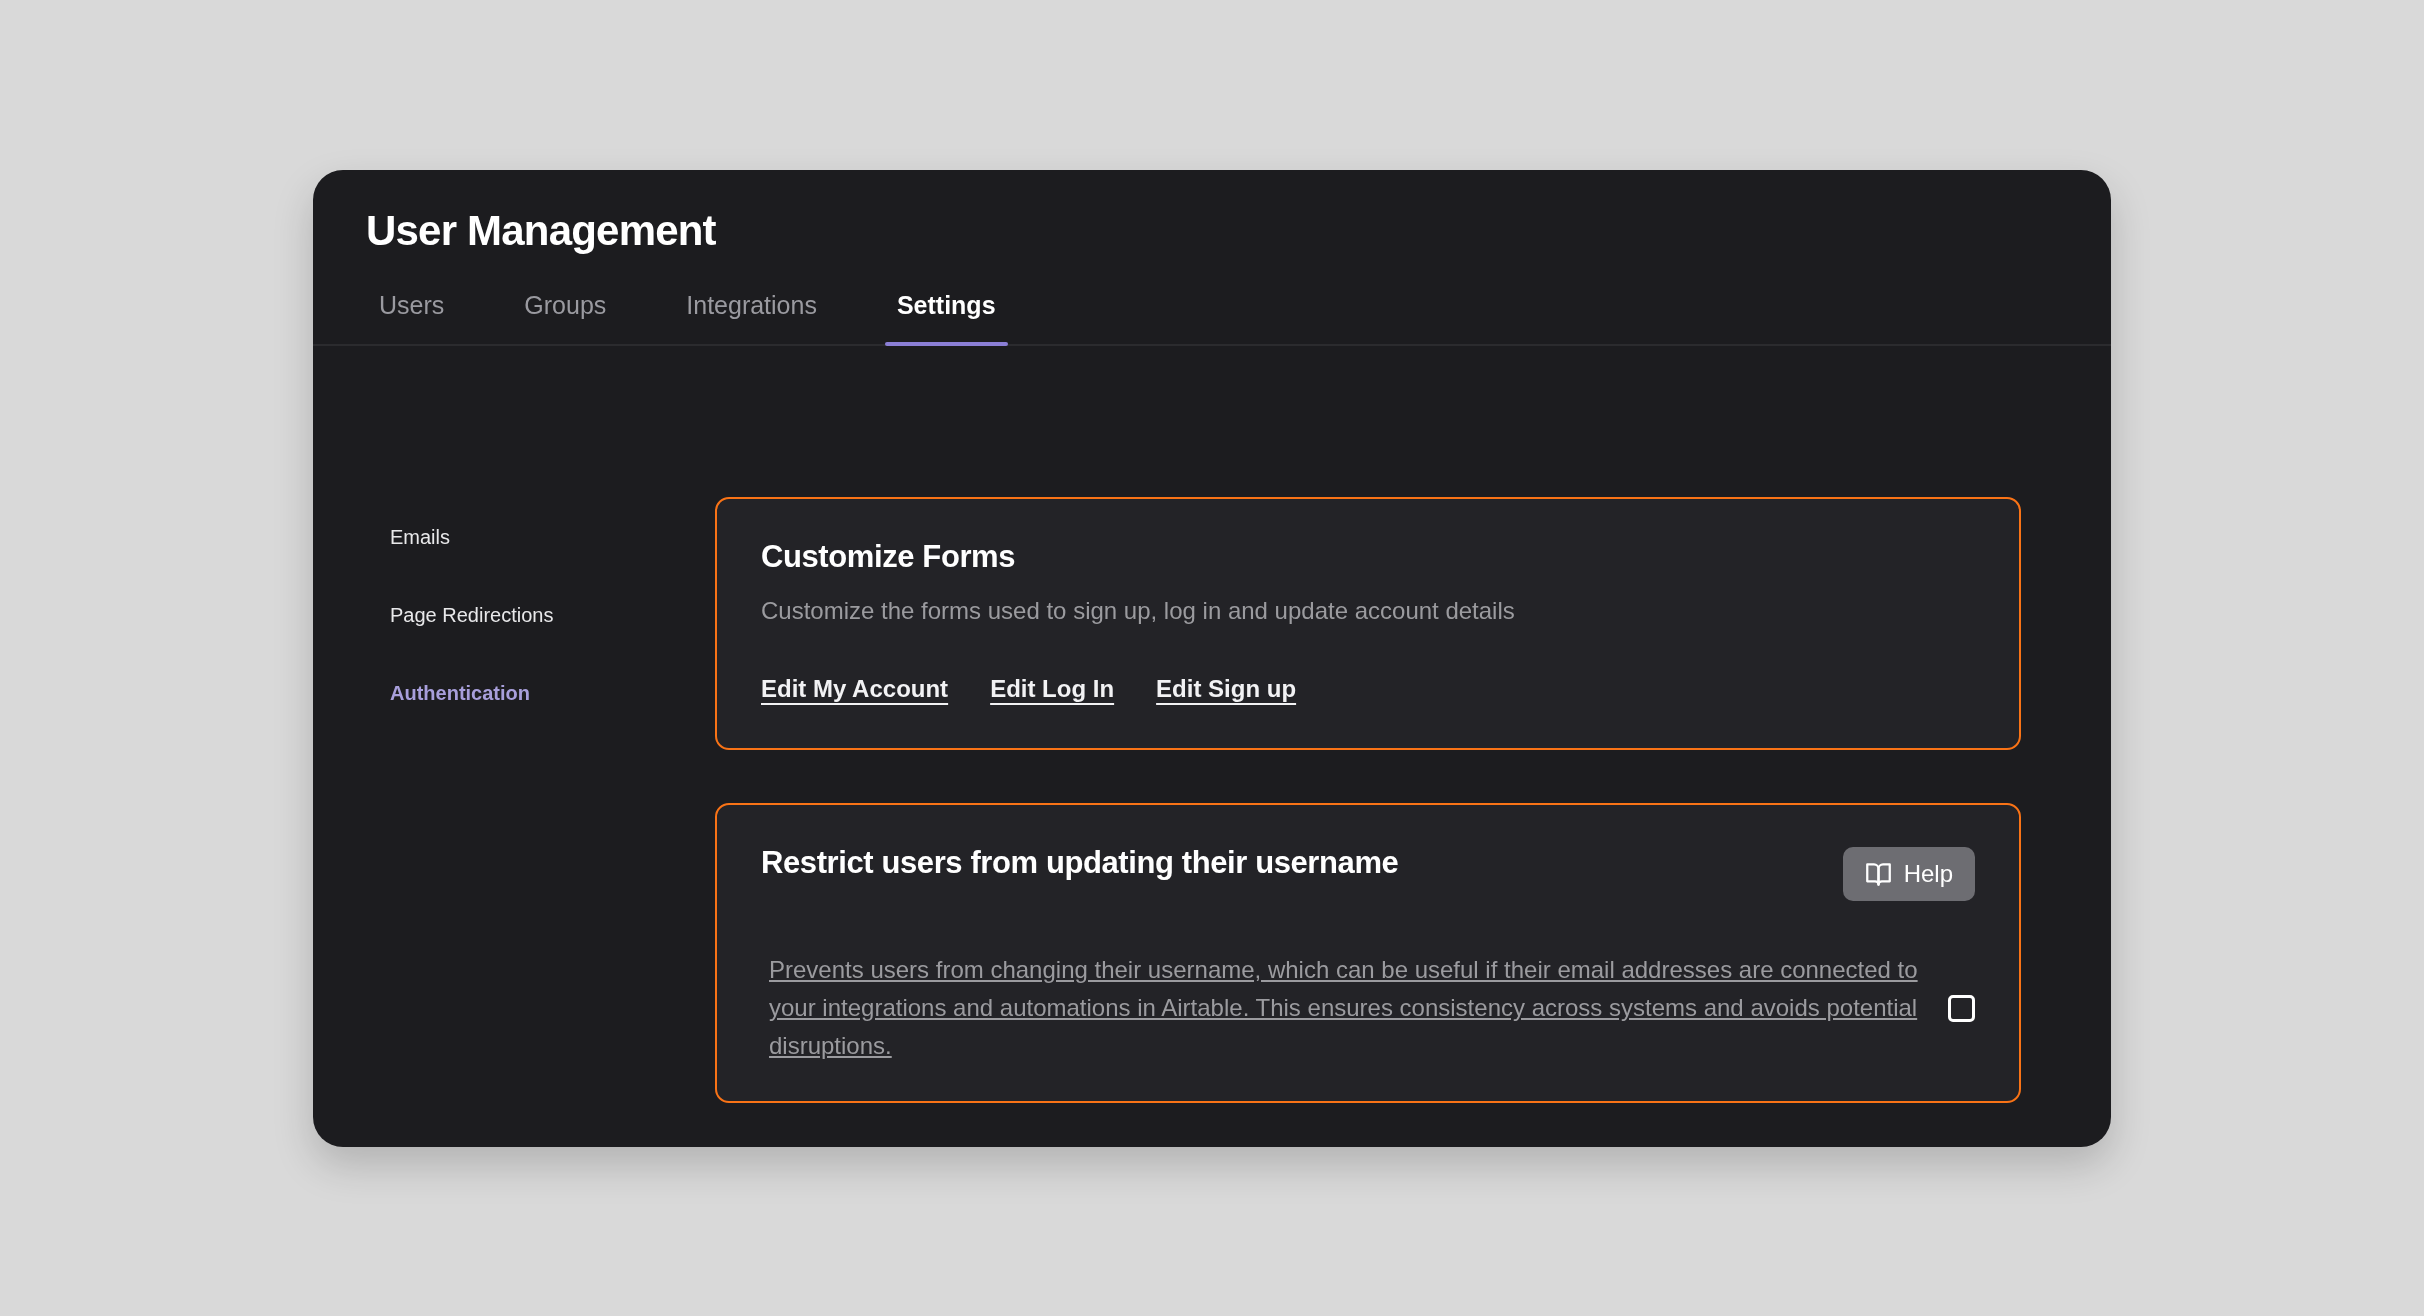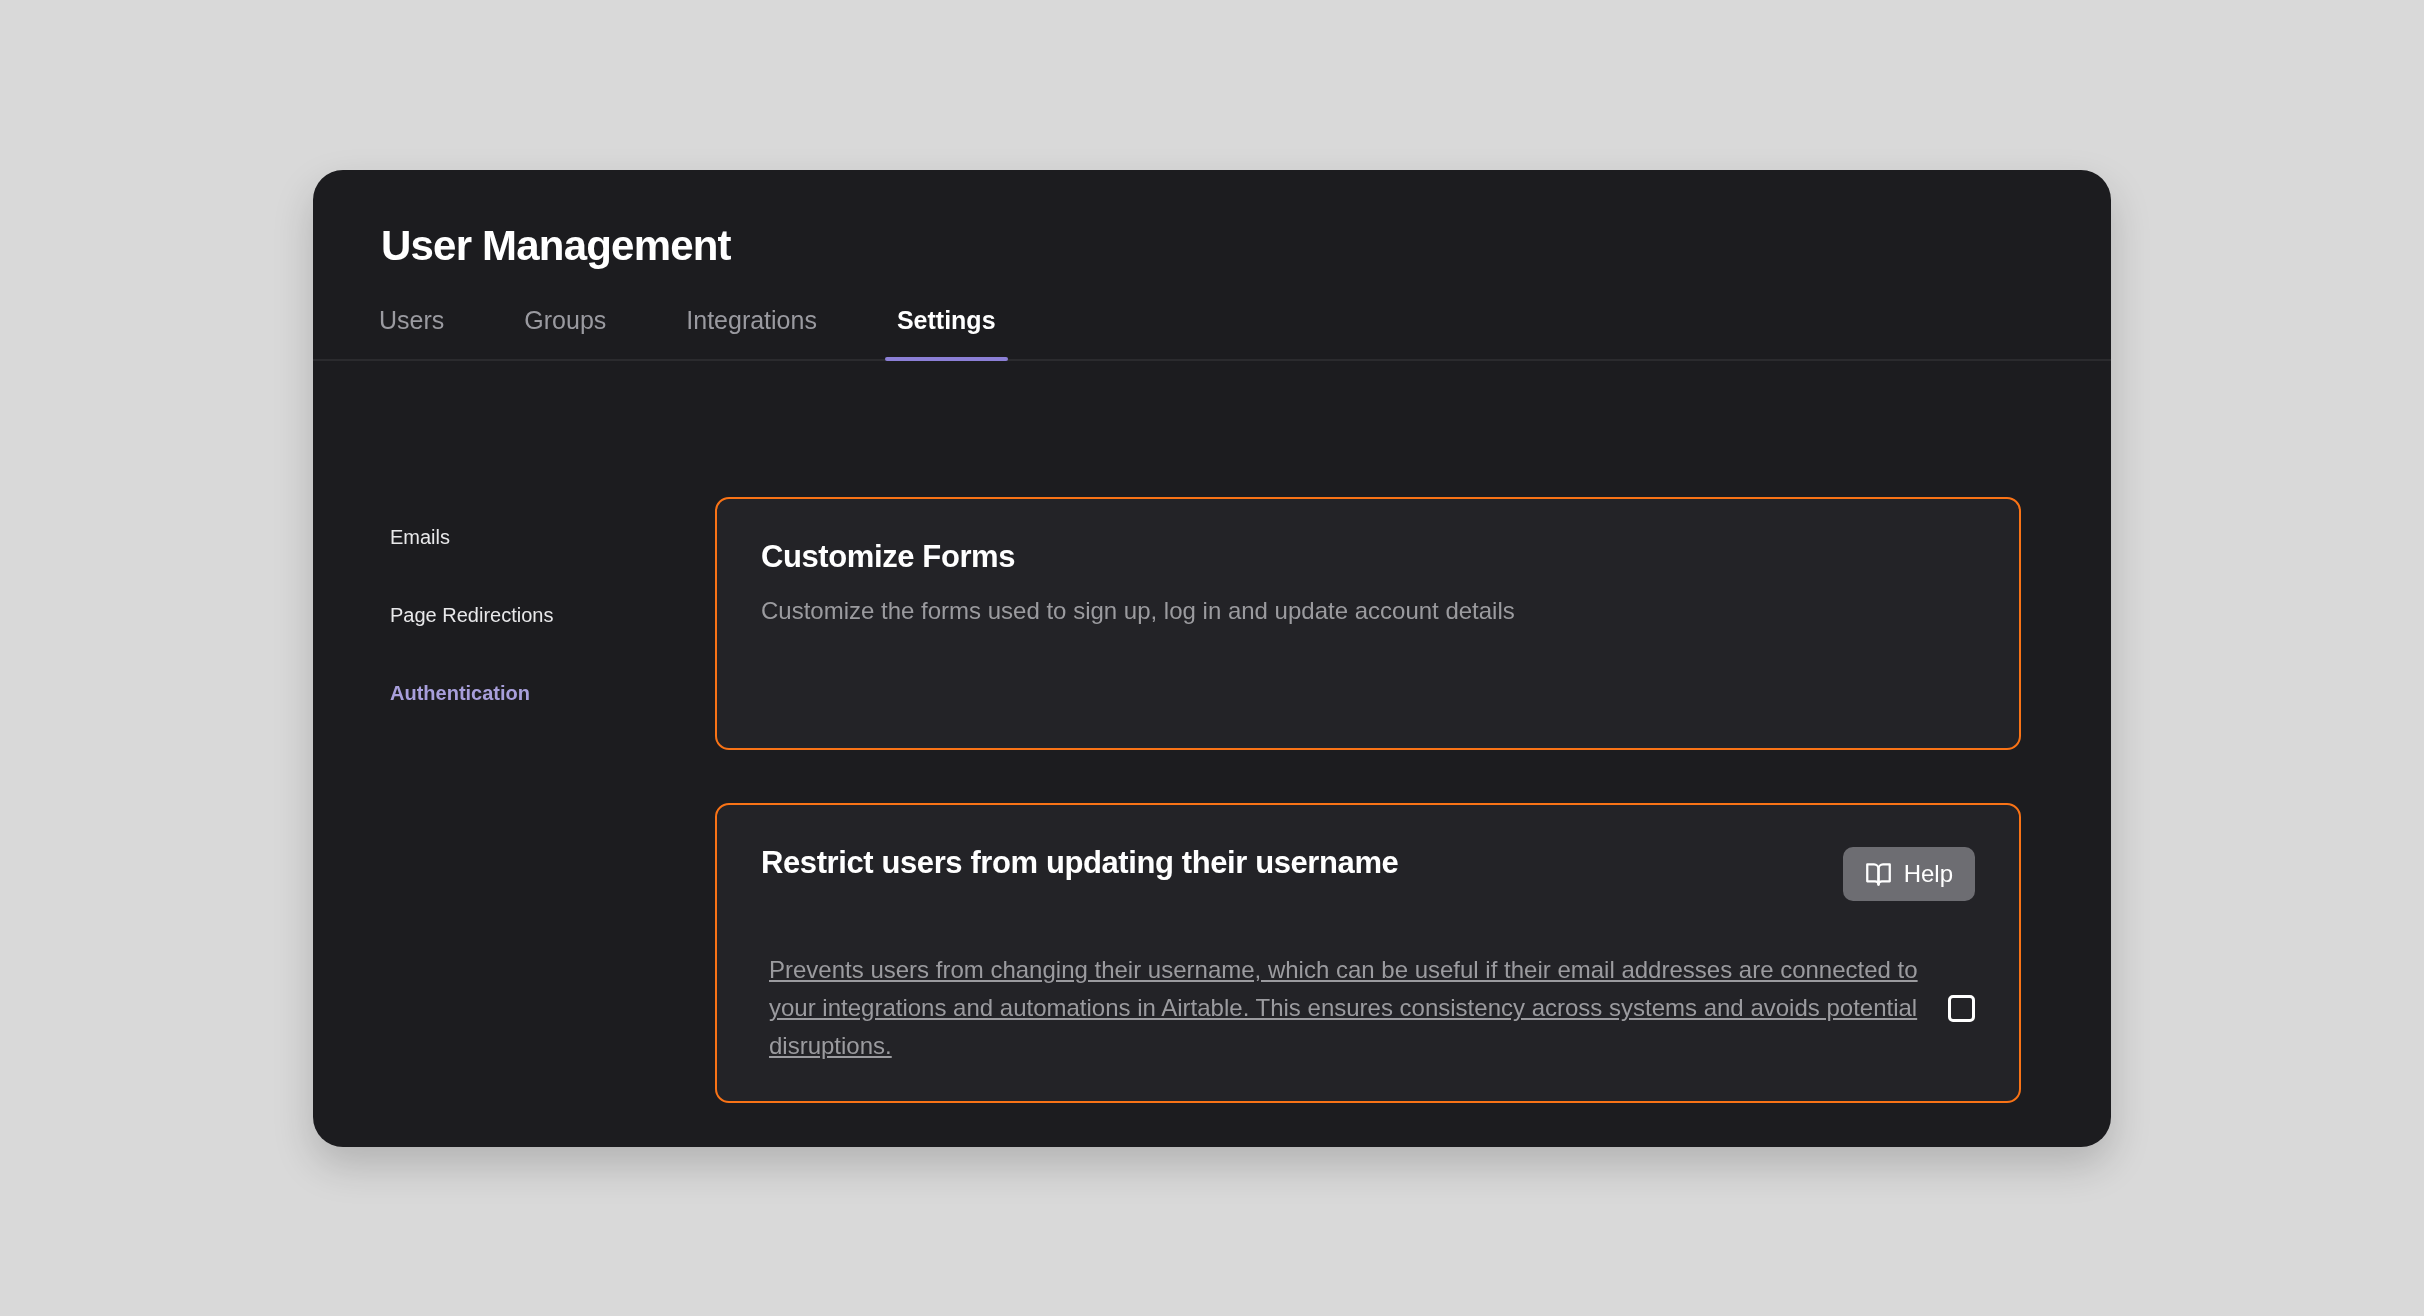--- a/index.html
+++ b/index.html
@@ -18,21 +18,21 @@
     top: 170px;
     width: 1798px;
     height: 977px;
     background: #1c1c1f;
     border-radius: 30px;
     box-shadow: 0 18px 40px rgba(0,0,0,0.18);
     overflow: hidden;
   }
   .panel-header { padding: 36px 52px 0 52px; }
   .page-title {
-    margin: 16px;
+    margin: 1px;
     color: #ffffff;
     font-size: 42px;
     font-weight: 700;
     letter-spacing: -0.8px;
   }
   .page-subtitle {
     margin: 16px 0 0 0;
     color: #a7a7ac;
     font-size: 25px;
     font-weight: 400;
@@ -188,20 +188,25 @@
 
   <nav class="sidebar">
     <div class="sidebar-item">Emails</div>
     <div class="sidebar-item">Page Redirections</div>
     <div class="sidebar-item active">Authentication</div>
   </nav>
 
   <section class="card card-1">
     <h2 class="card-title">Customize Forms</h2>
     <p class="card-desc">Customize the forms used to sign up, log in and update account details</p>
+    <div class="links-row">
+      <a class="edit-link">Edit My Account</a>
+      <a class="edit-link">Edit Log In</a>
+      <a class="edit-link">Edit Sign up</a>
+    </div>
   </section>
 
   <section class="card card-2">
     <div class="card2-header">
       <h2 class="card-title">Restrict users from updating their username</h2>
       <button class="help-btn">
         <span>
           <svg width="27" height="27" viewBox="0 0 24 24" fill="none" stroke="#ffffff" stroke-width="2" stroke-linecap="round" stroke-linejoin="round">
             <path d="M2 3h6a4 4 0 0 1 4 4v14a3 3 0 0 0-3-3H2z"></path>
             <path d="M22 3h-6a4 4 0 0 0-4 4v14a3 3 0 0 1 3-3h7z"></path>

